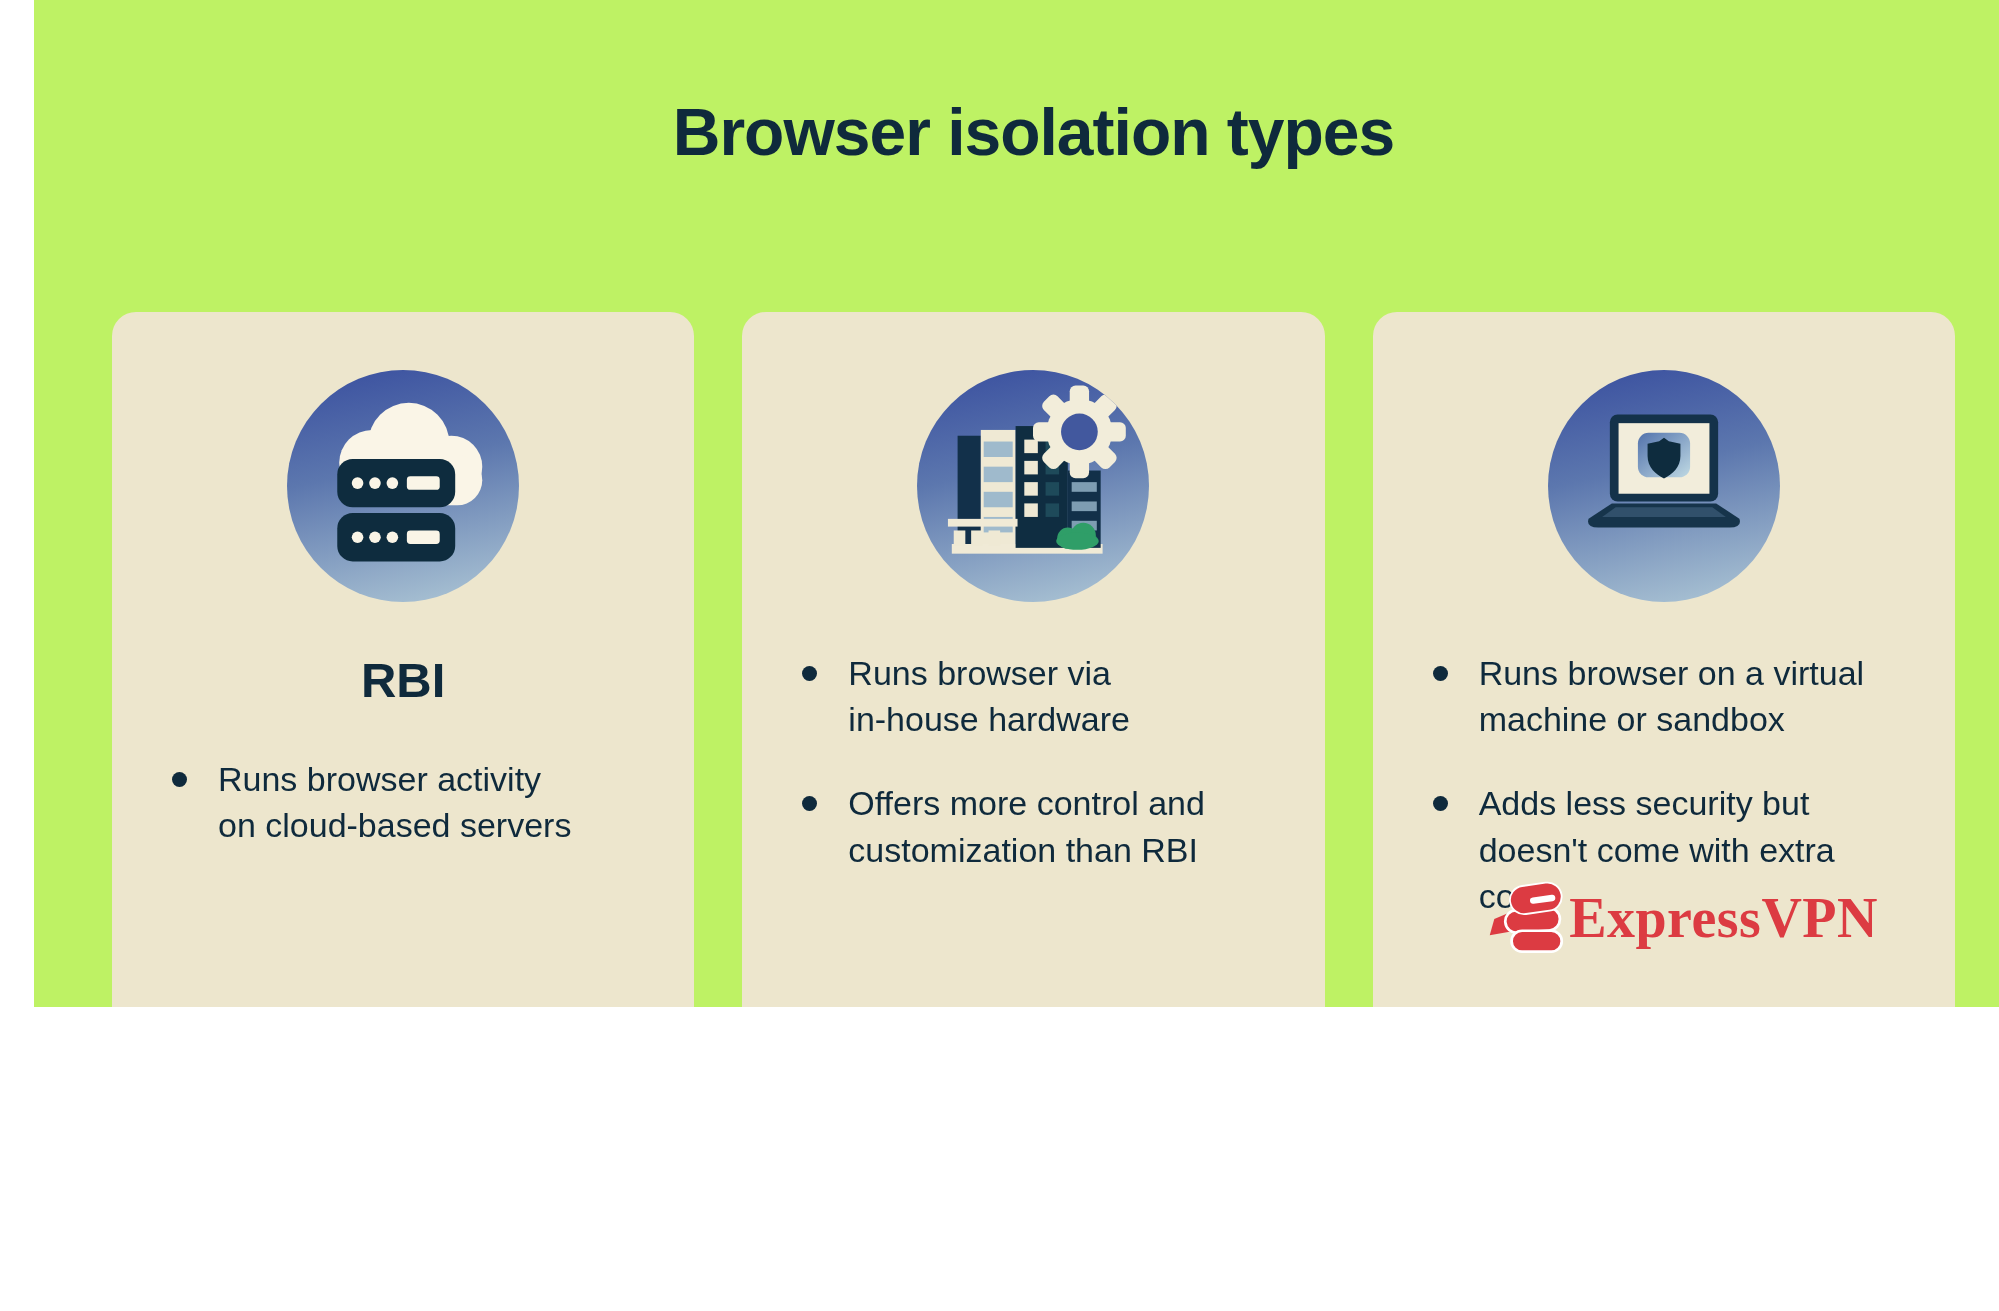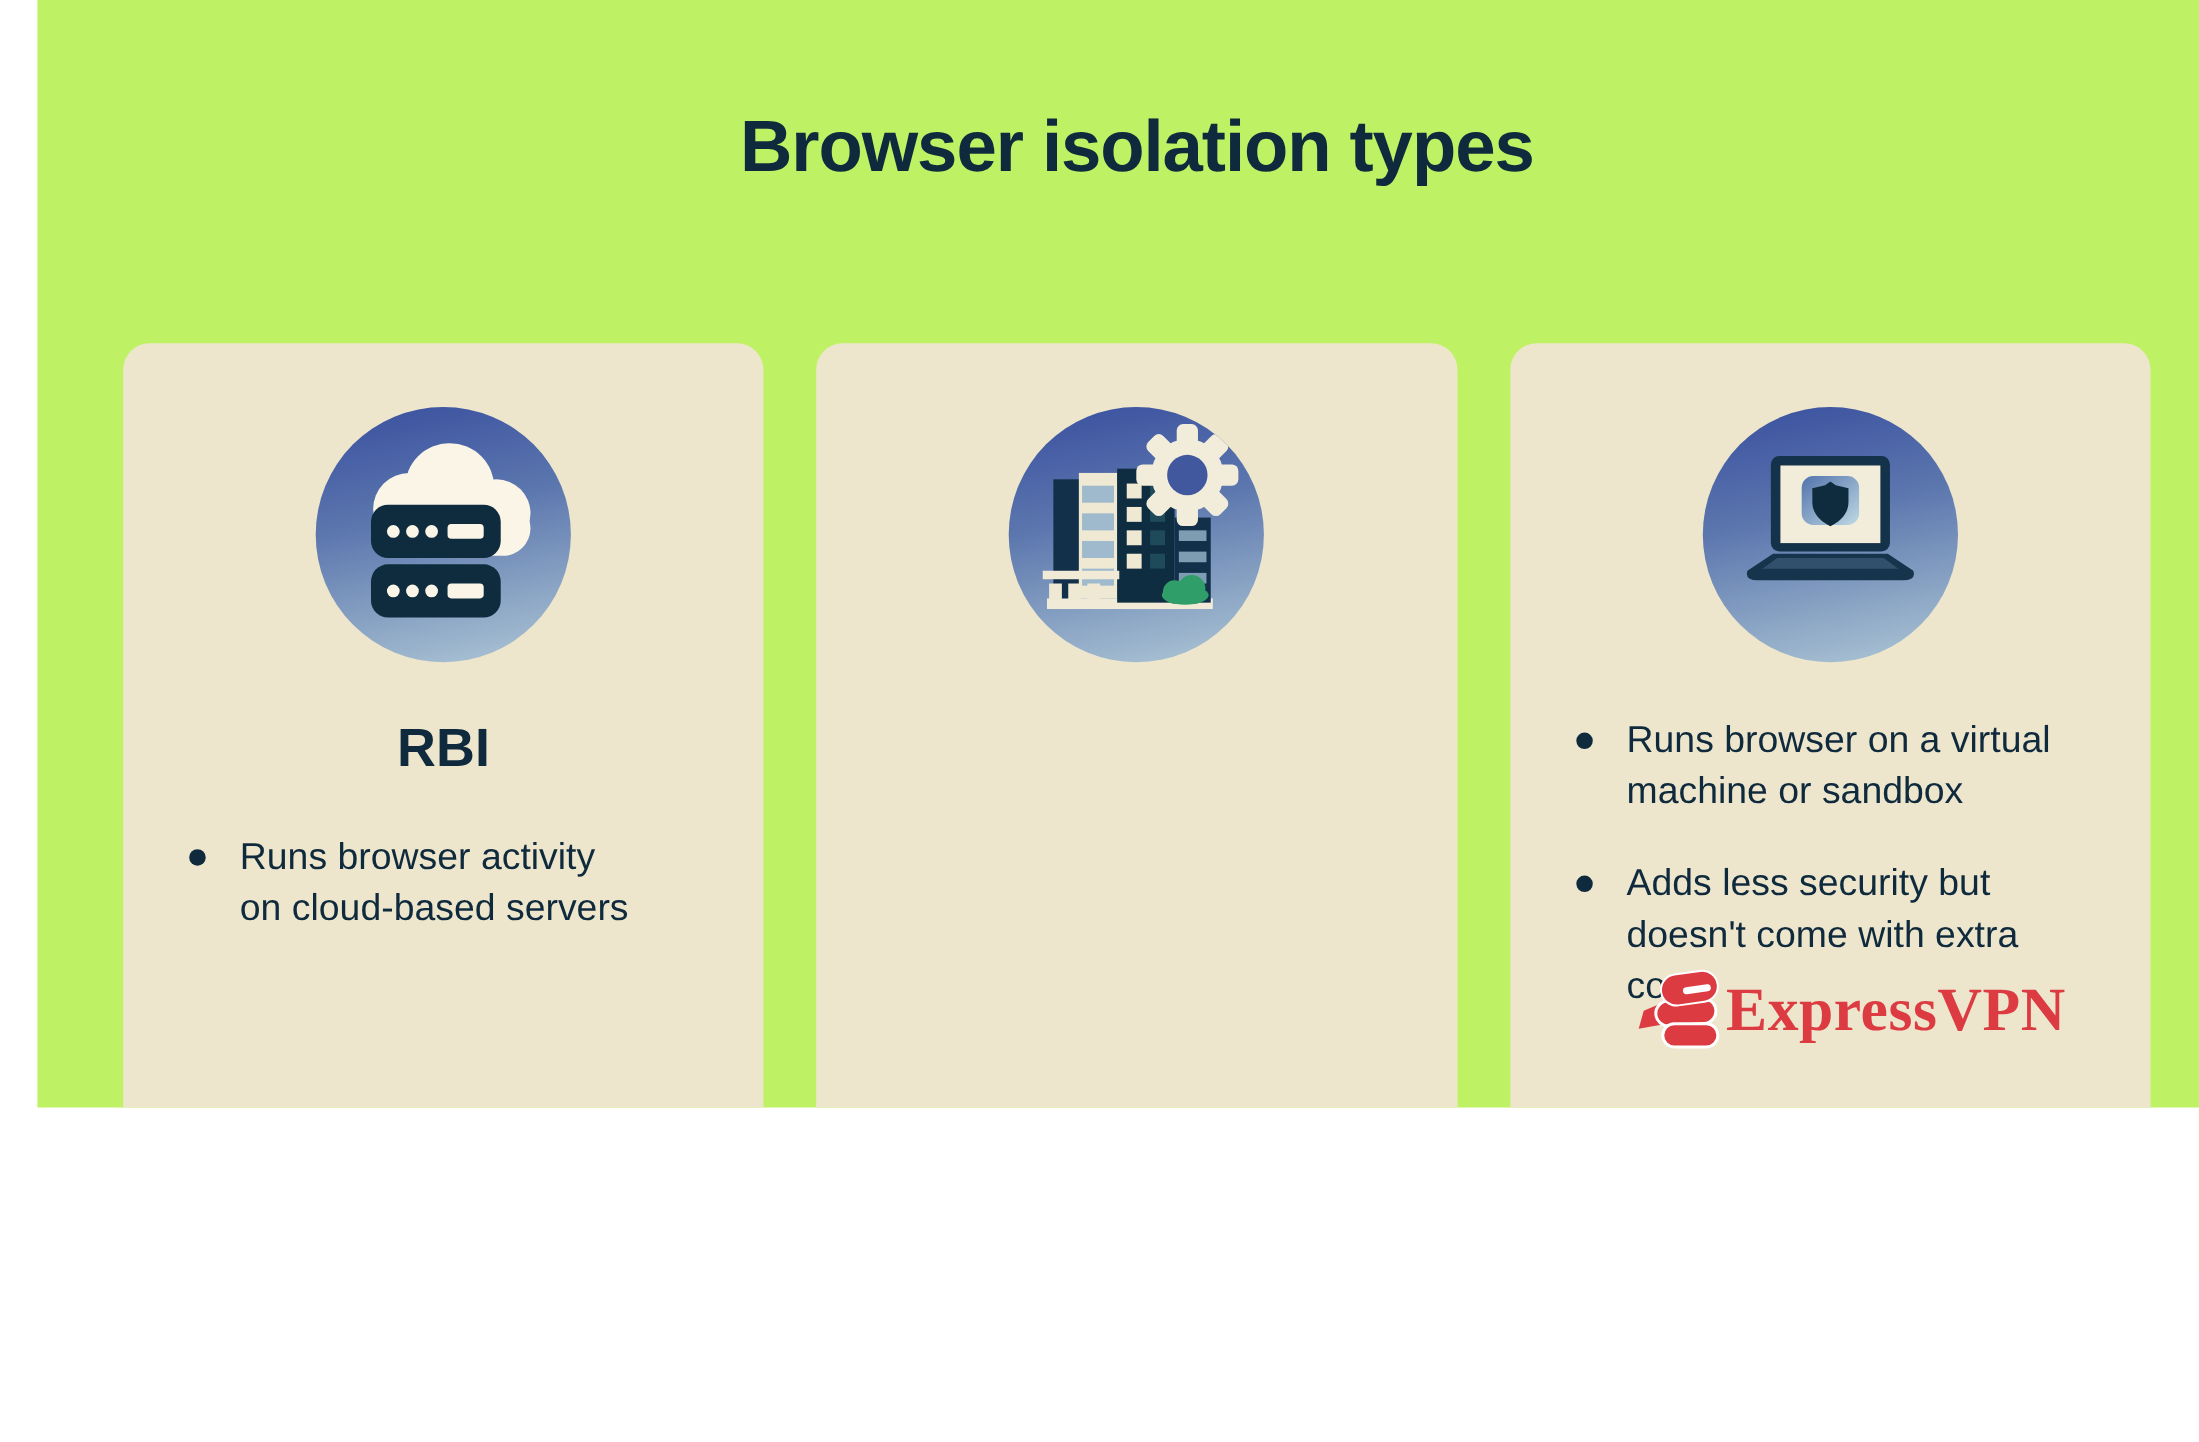--- a/index.html
+++ b/index.html
@@ -187,20 +187,24 @@
               <rect x="-5" y="-24" width="10" height="11" rx="3" transform="rotate(225)"></rect>
               <rect x="-5" y="-24" width="10" height="11" rx="3" transform="rotate(270)"></rect>
               <rect x="-5" y="-24" width="10" height="11" rx="3" transform="rotate(315)"></rect>
               <circle r="17"></circle>
             </g>
             <circle r="9.5" fill="#42589E"></circle>
           </g>
         </svg>
       </div>
       <ul class="bullets">
+        <li>Runs browser via
+in-house hardware</li>
+        <li>Offers more control and
+customization than RBI</li>
       </ul>
     </article>
 
     <article class="card">
       <div class="icon-circle">
         <svg viewBox="0 0 120 120">
           <defs>
             <linearGradient id="lapblue" x1="0" y1="0" x2="1" y2="1">
               <stop offset="0" stop-color="#5272AC"></stop>
               <stop offset="1" stop-color="#BFD9E3"></stop>

